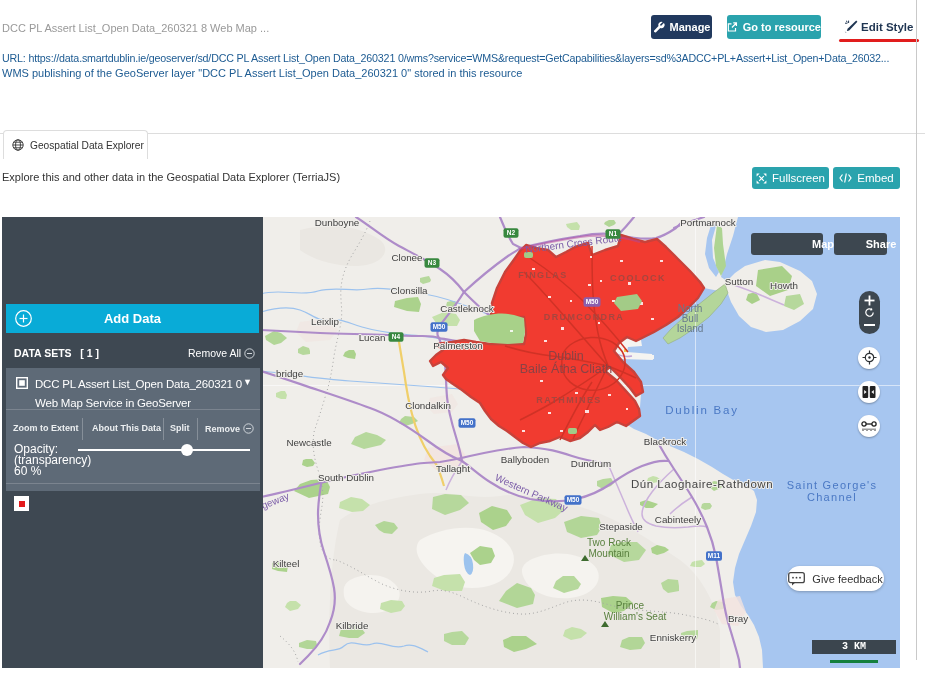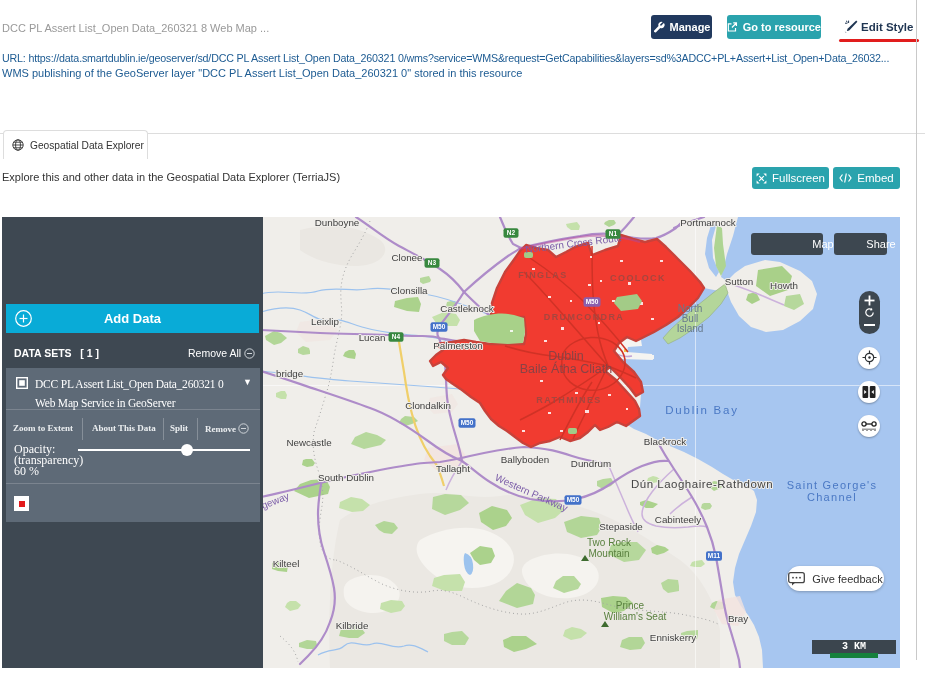--- a/index.html
+++ b/index.html
@@ -22,25 +22,25 @@
   #vline { left:916px; top:0; width:1px; height:660px; background:#c9c9c9; }
   
   #maparea { left:2px; top:217px; width:898px; height:451px; background:#f0eeeb; overflow:hidden; }
   #mapsvg { position:absolute; left:259px; top:0; }
   
   #sidebar { position:absolute; left:0; top:0; width:261px; height:451px; background:#3e4852; }
   #search { position:absolute; left:4px; top:54px; width:253px; height:28px; background:#fff; border-radius:2px; }
   #search .ph { position:absolute; left:0; right:0; top:7px; text-align:center; color:#999; font-size:13px; }
   #adddata { position:absolute; left:4px; top:87px; width:253px; height:29px; background:#09abd7; color:#fff; font-weight:bold; font-size:13px; text-align:center; line-height:29px; }
   #datasets-row { position:absolute; left:12px; right:8px; top:130px; color:#fff; font-size:10.5px; font-weight:bold; }
-  #panel { position:absolute; left:4px; top:151px; width:254px; height:154px; background:#5e6a77; color:#fff;font-family:Liberation Serif, serif; }
+  #panel { position:absolute; left:4px; top:151px; width:254px; height:123px; background:#5e6a77; color:#fff; }
   #wb-btns { position:absolute; left:0; right:0; top:48px; height:26px; }
   #wb-btns span { position:absolute; top:7px; font-size:9px; font-weight:bold; color:#eceff1; }
   #wb-btns i { position:absolute; top:2px; width:1px; height:22px; background:rgba(255,255,255,0.25); }
-  .mapbtn { position:absolute; height:22px; background:#3d4750; border-radius:3px; display:flex; align-items:center; justify-content:center; gap:4px; color:#fff; font-size:11px; font-weight:normal;padding-left:37px; }
+  .mapbtn { position:absolute; height:22px; background:#3d4750; border-radius:3px; display:flex; align-items:center; justify-content:center; gap:4px; color:#fff; font-size:11px; font-weight:bold;padding-left:37px; }
   #zoompill { position:absolute; left:857px; top:74px; width:21px; height:43px; background:#3d4750; border-radius:11px; }
   .circbtn { position:absolute; left:856px; width:22px; height:22px; background:#fff; border-radius:50%; display:flex; align-items:center; justify-content:center; box-shadow:0 1px 2px rgba(0,0,0,0.3); }
   #feedback { position:absolute; left:785px; top:349px; width:97px; height:25px; background:#fff; border-radius:13px; display:flex; align-items:center; justify-content:center; font-size:11px; color:#333; box-shadow:0 1px 3px rgba(0,0,0,0.25); }
   #latbar { position:absolute; left:534px; top:423px; width:274px; height:14px; background:rgba(50,57,64,0.92); color:#fff; font-family:"Liberation Mono",monospace; font-size:10px; font-weight:bold; line-height:14px; padding-left:10px; }
   #kmbar { position:absolute; left:810px; top:423px; width:84px; height:14px; background:rgba(50,57,64,0.92); color:#fff; font-family:"Liberation Mono",monospace; font-size:10px; font-weight:bold; line-height:13px; text-align:center; }
   #disclaim { position:absolute; left:261px; top:437px; width:637px; height:12px; background:rgba(228,228,228,0.88); font-size:8.4px; color:#4e5458; line-height:12px; padding-left:4px; white-space:nowrap; }
   #disclaim a { color:#2782c4; }
 </style>
 </head>
 <body>
@@ -441,15 +441,15 @@
           <rect x="0.7" y="0.7" width="15.6" height="10" rx="2" fill="none" stroke="#444" stroke-width="1.3"></rect>
           <path d="M4,10.5 v3 l3.4,-3 z" fill="#444"></path>
           <g fill="#444">
             <circle cx="5" cy="5.7" r="0.9"></circle>
             <circle cx="8.5" cy="5.7" r="0.9"></circle>
             <circle cx="12" cy="5.7" r="0.9"></circle>
           </g>
         </svg>
       <span>Give feedback</span>
     </div>
-    <div id="kmbar"><span style="border-bottom:5px solid #15803d;padding:0 12px 1px">3 KM</span></div>
+    <div id="kmbar"><span style="border-bottom:3px solid #15803d;padding:0 12px 8px">3 KM</span></div>
   </div>
 </div>
 
 </body></html>

